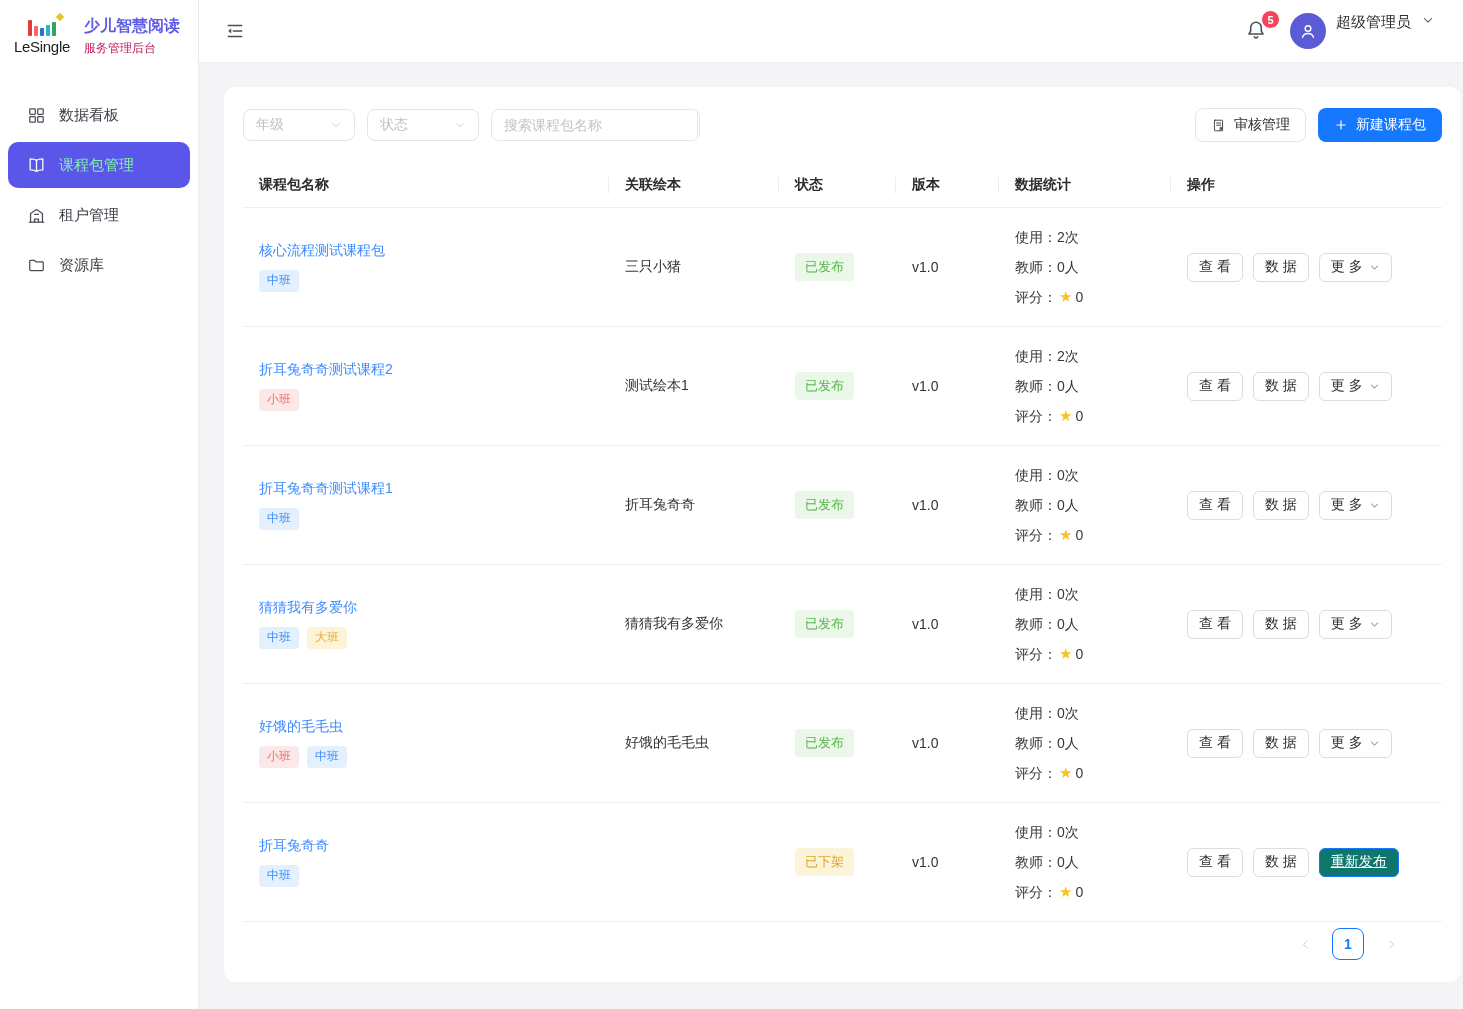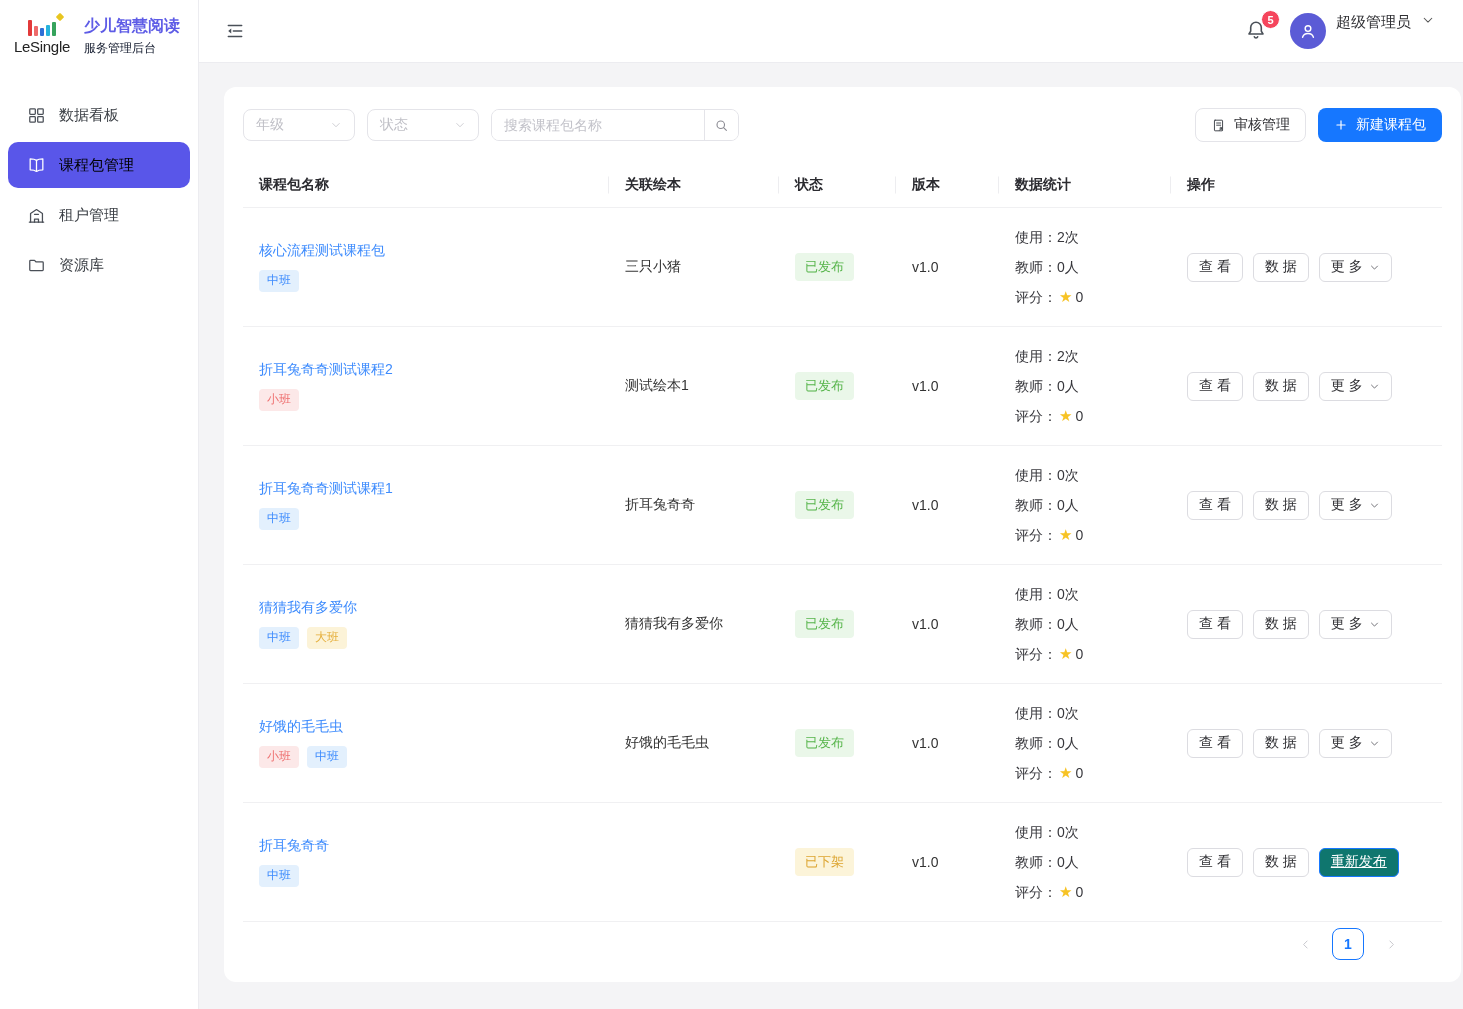--- a/index.html
+++ b/index.html
@@ -10,26 +10,26 @@
   
   .sidebar { width:199px; background:#fff; border-right:1px solid #ececf0; flex-shrink:0; }
   .brand { height:72px; display:flex; align-items:center; gap:10px; padding:0 10px; }
   .logo { display:flex; flex-direction:column; align-items:center; width:64px; }
   .logo-bars { display:flex; align-items:flex-end; gap:2px; height:18px; position:relative; }
   .logo-bars i { width:4px; border-radius:1px; display:block; }
   .logo-star { position:absolute; right:-7px; top:-4px; width:6px; height:6px; background:#E8C51F; transform:rotate(45deg); border-radius:1px; }
   .logo-text { font-size:15px; color:#222; font-weight:500; margin-top:2px; letter-spacing:-.3px; }
   .brand-name { display:flex; flex-direction:column; gap:3px; }
   .brand-title { font-size:16px; font-weight:700; color:#5E5CE6; }
-  .brand-sub { font-size:12px; color:#0f172a; }
+  .brand-sub { font-size:12px; color:#be185d; }
   .nav { padding:20px 8px 0 8px; }
   .nav-item { height:46px; border-radius:10px; display:flex; align-items:center; gap:13px; padding:0 19px; color:#3c4046; font-size:15px; cursor:pointer; margin-bottom:4px; }
   .nav-item .ic { width:19px; height:19px; }
   .nav-item .ic svg { width:19px; height:19px; stroke:#4a4f57; stroke-width:1.6; fill:none; stroke-linecap:round; stroke-linejoin:round; }
-  .nav-item.active { background:#5956E9; color:#000000; }
+  .nav-item.active { background:#5956E9; color:#86efac; }
   .nav-item.active .ic svg { stroke:#fff; }
 
   
   .right-col { flex:1; display:flex; flex-direction:column; min-width:0; }
   .topbar { height:63px; background:#fff; border-bottom:1px solid #ececf0; display:flex; align-items:center; padding:0 28px 0 22px; flex-shrink:0; }
   .fold-btn { width:28px; height:28px; display:flex; align-items:center; justify-content:center; cursor:pointer; }
   .fold-btn svg { width:20px; height:20px; stroke:#4a5058; stroke-width:1.8; fill:#4a5058; stroke-linecap:round; }
   .topbar-right { margin-left:auto; display:flex; align-items:center; gap:20px; }
   .bell-wrap { position:relative; width:26px; height:26px; cursor:pointer; }
   .bell-wrap svg { width:24px; height:24px; stroke:#4a5058; stroke-width:1.6; fill:none; stroke-linecap:round; stroke-linejoin:round; }
@@ -40,21 +40,21 @@
   .user-name { font-size:15px; color:#2f2f33; }
   .chev-dn svg { width:14px; height:14px; stroke:#555; stroke-width:1.8; fill:none; stroke-linecap:round; stroke-linejoin:round; }
 
   
   .main { flex:1; padding:24px 2px 27px 25px; min-height:0; }
   .card { background:#fff; border-radius:12px; height:100%; padding:21px 19px 0 19px; display:flex; flex-direction:column; }
 
   .filter-bar { display:flex; align-items:center; gap:12px; flex-shrink:0; }
   .select { width:112px; height:32px; border:1px solid #e4e4e9; border-radius:8px; display:flex; align-items:center; justify-content:space-between; padding:0 12px; font-size:14px; color:#bfbfc6; background:#fff; cursor:pointer; }
   .select svg { width:12px; height:12px; stroke:#c9c9cf; stroke-width:1.8; fill:none; stroke-linecap:round; stroke-linejoin:round; }
-  .search-group { width:248px; height:32px; border:1px solid #e4e4e9; border-radius:8px; display:flex; overflow:hidden; background:#fff; }
+  .search-group { width:209px; height:32px; border:1px solid #e4e4e9; border-radius:8px; display:flex; overflow:hidden; background:#fff; }
   .search-input { flex:1; border:none; outline:none; padding:0 12px; font-size:14px; color:#333; font-family:inherit; }
   .search-input::placeholder { color:#c3c3ca; }
   .search-btn { width:34px; border:none; border-left:1px solid #e4e4e9; background:#fff; display:flex; align-items:center; justify-content:center; cursor:pointer; }
   .search-btn svg { width:15px; height:15px; stroke:#8a8a92; stroke-width:1.8; fill:none; stroke-linecap:round; }
   .filter-actions { margin-left:auto; display:flex; gap:12px; }
   .btn-audit { height:34px; border:1px solid #e4e4e9; border-radius:8px; background:#fff; padding:0 15px; font-size:14px; color:#2f2f33; display:flex; align-items:center; gap:8px; cursor:pointer; font-family:inherit; }
   .btn-audit svg { width:15px; height:15px; stroke:#3c4046; stroke-width:1.5; fill:none; stroke-linecap:round; stroke-linejoin:round; }
   .btn-create { height:34px; border:none; border-radius:8px; background:#1677FF; color:#fff; padding:0 16px; font-size:14px; display:flex; align-items:center; gap:8px; cursor:pointer; font-family:inherit;justify-content:space-between; }
   .btn-create svg { width:14px; height:14px; stroke:#fff; stroke-width:2; fill:none; stroke-linecap:round; }
 

